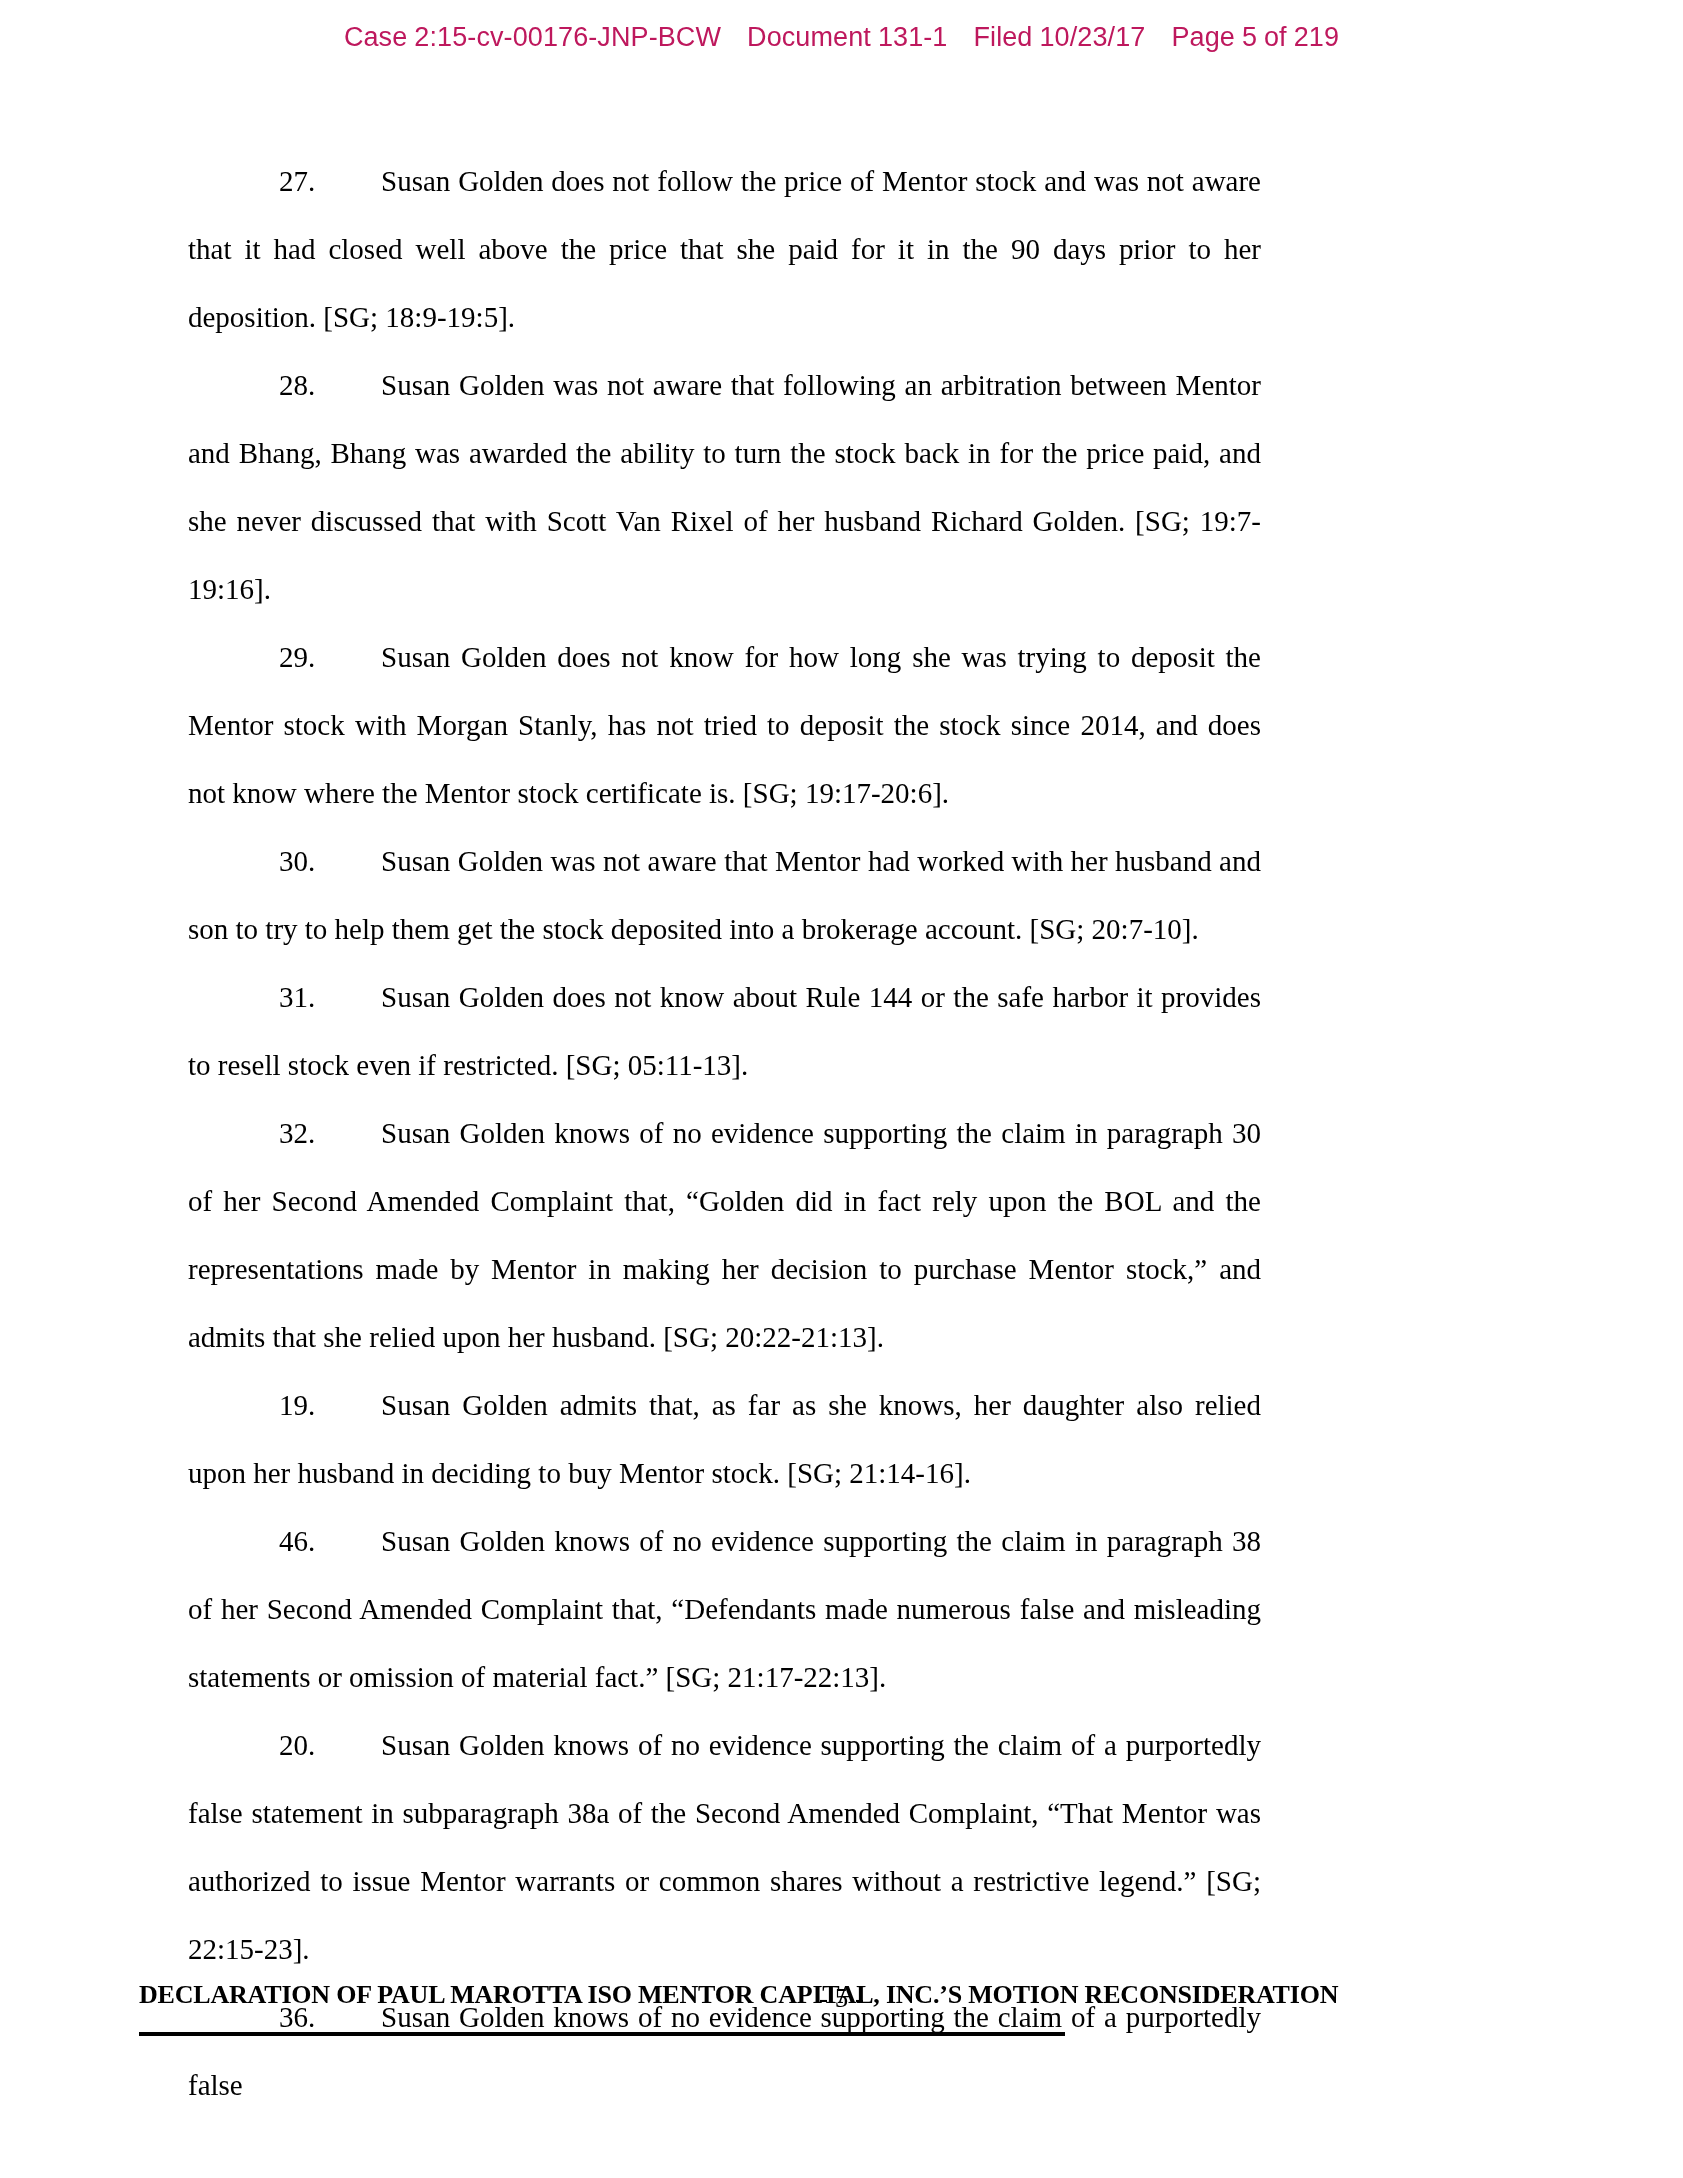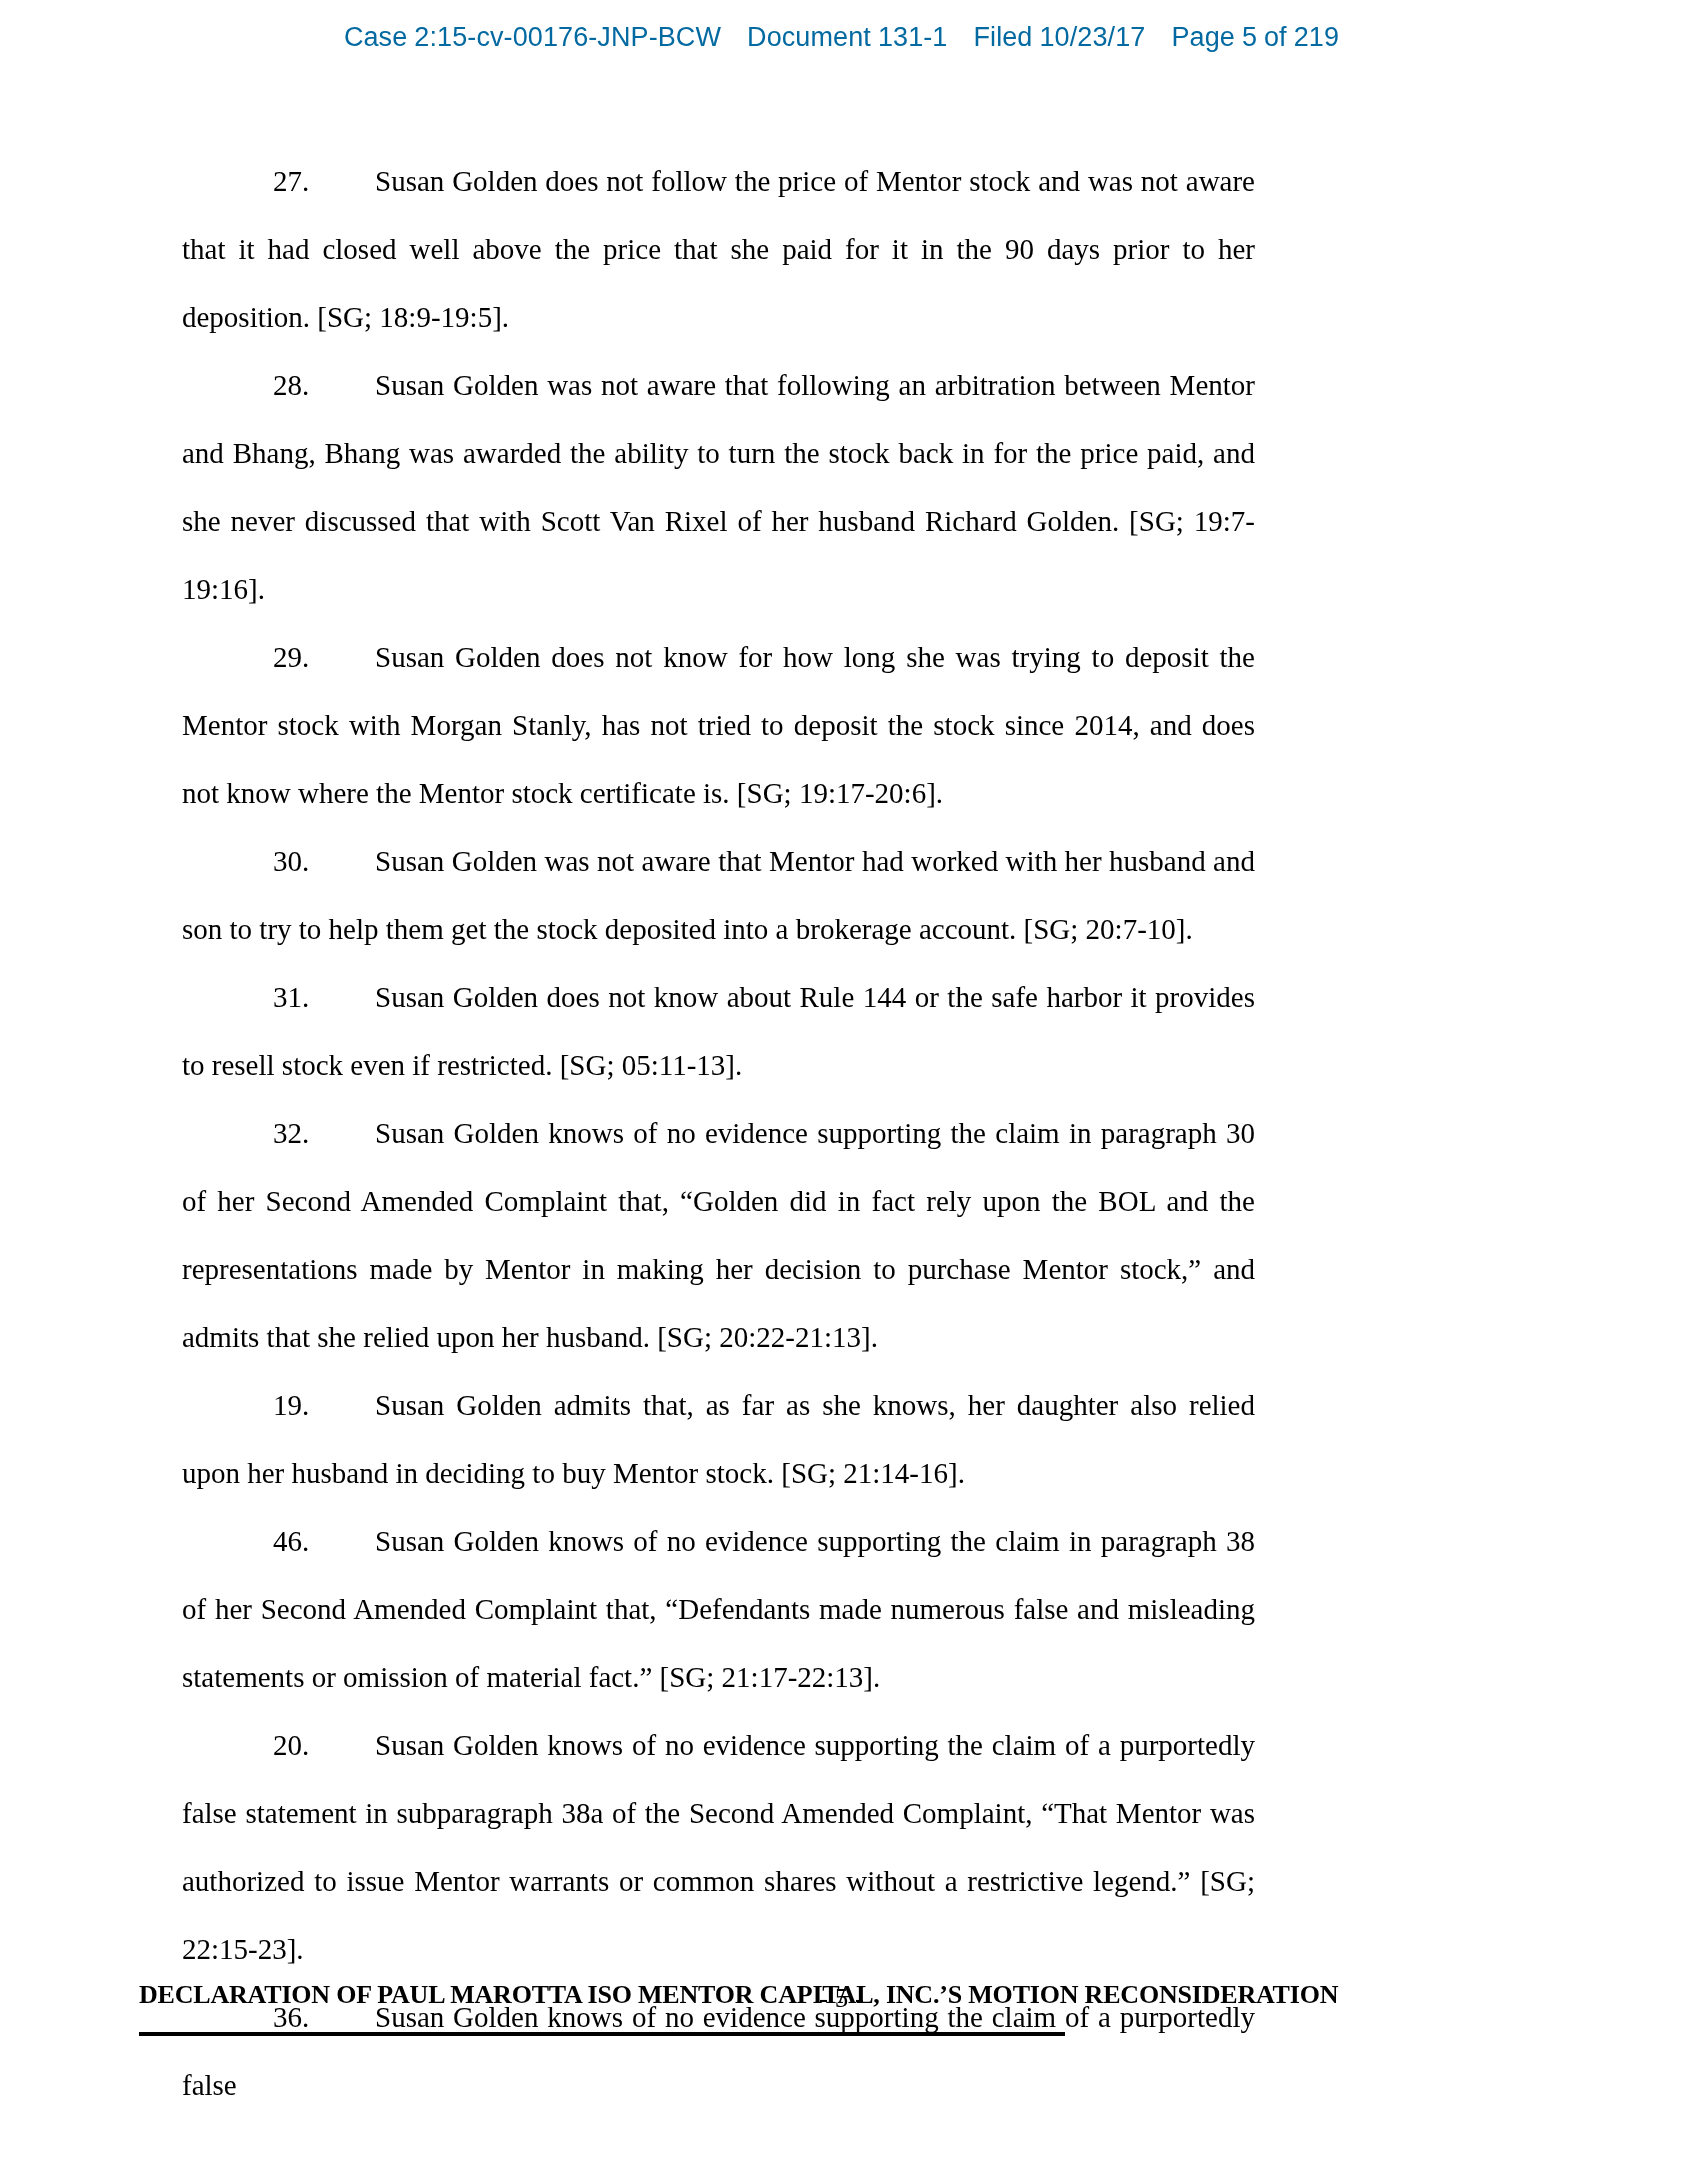--- a/index.html
+++ b/index.html
@@ -16,41 +16,41 @@
     overflow: hidden;
   }
 
   
   .ecf-header {
     position: absolute;
     top: 22px;
     left: 0;
     width: 1683px;
     text-align: center;
-    color: #0369a1;
+    color: #be185d;
     font-family: "Liberation Sans", "DejaVu Sans", sans-serif;
     font-size: 27px;
     letter-spacing: 0.1px;
     white-space: nowrap;
   }
   .ecf-header .seg {
     margin-right: 26px;
   }
   .ecf-header .seg:last-child {
     margin-right: 0;
   }
   .ecf-header .seg .inner-gap {
     margin-left: 7px;
   }
 
   
   .page-body {
     position: absolute;
     top: 147px;
-    left: 182px;
+    left: 188px;
     width: 1073px;
   }
   .para {
     text-align: justify;
     text-justify: inter-word;
     font-size: 29px;
     line-height: 68px;
     margin: 0 0 0 0;
     text-indent: 91px;
     hyphens: none;

